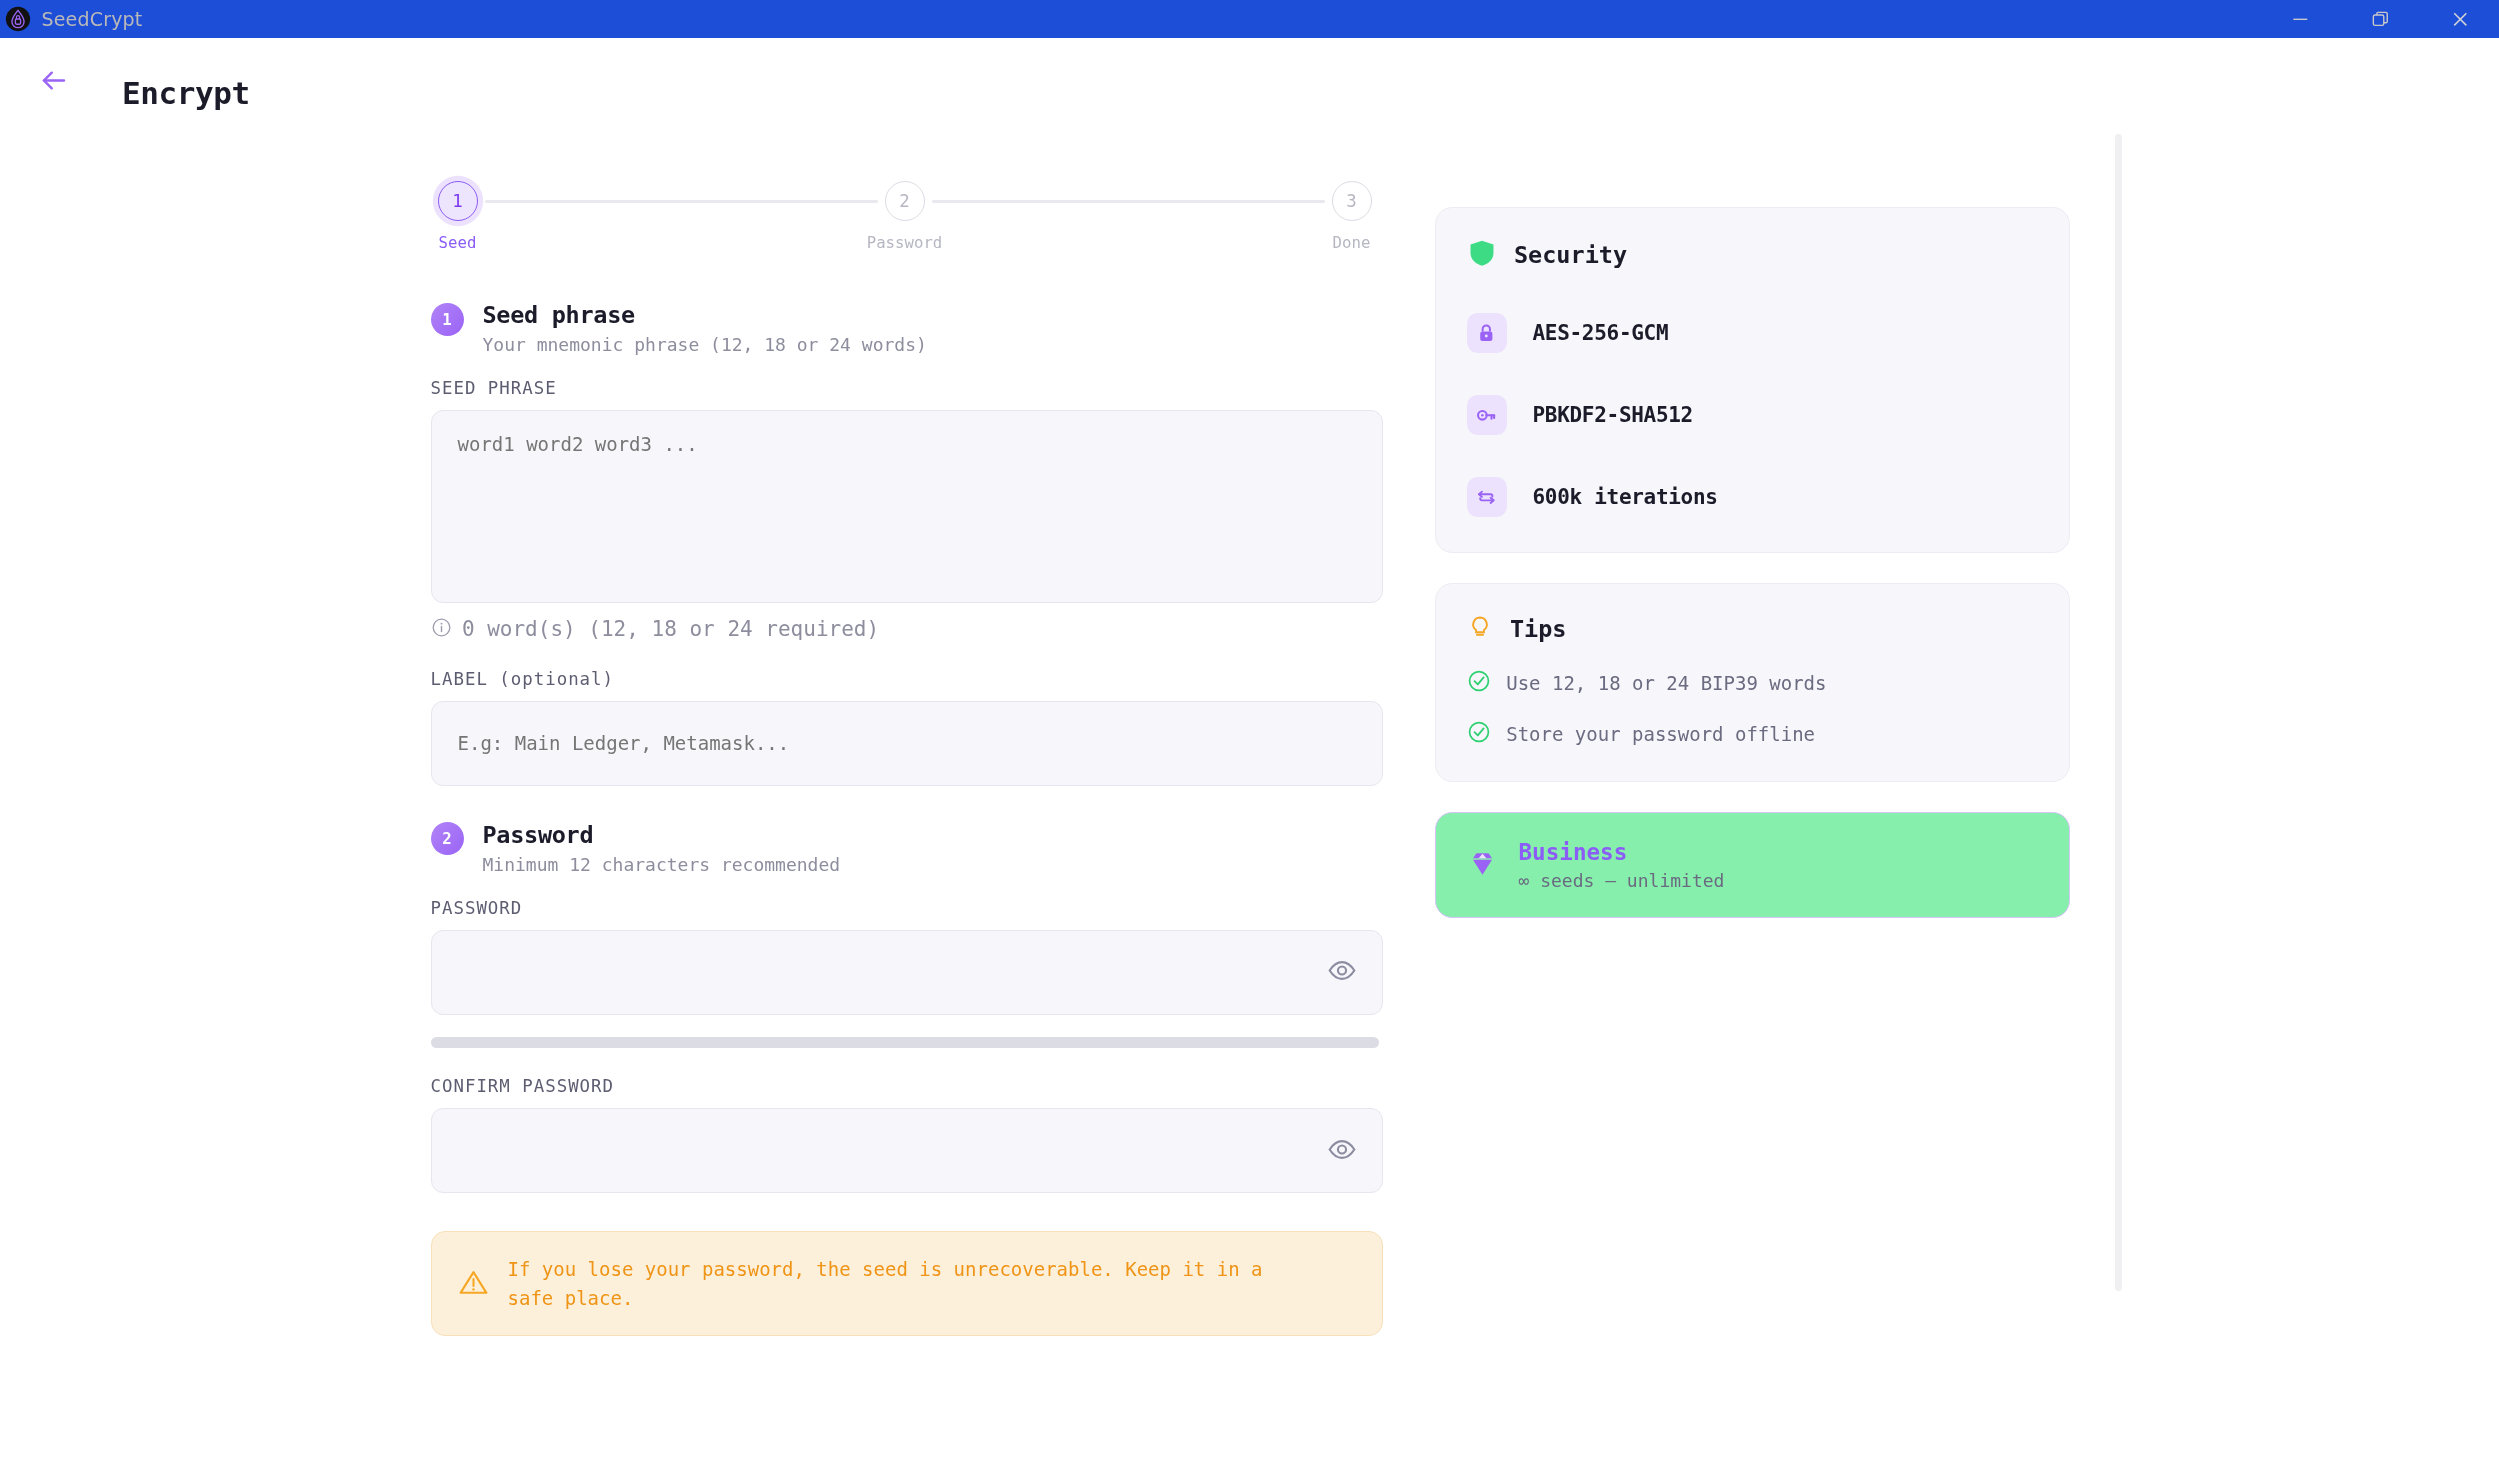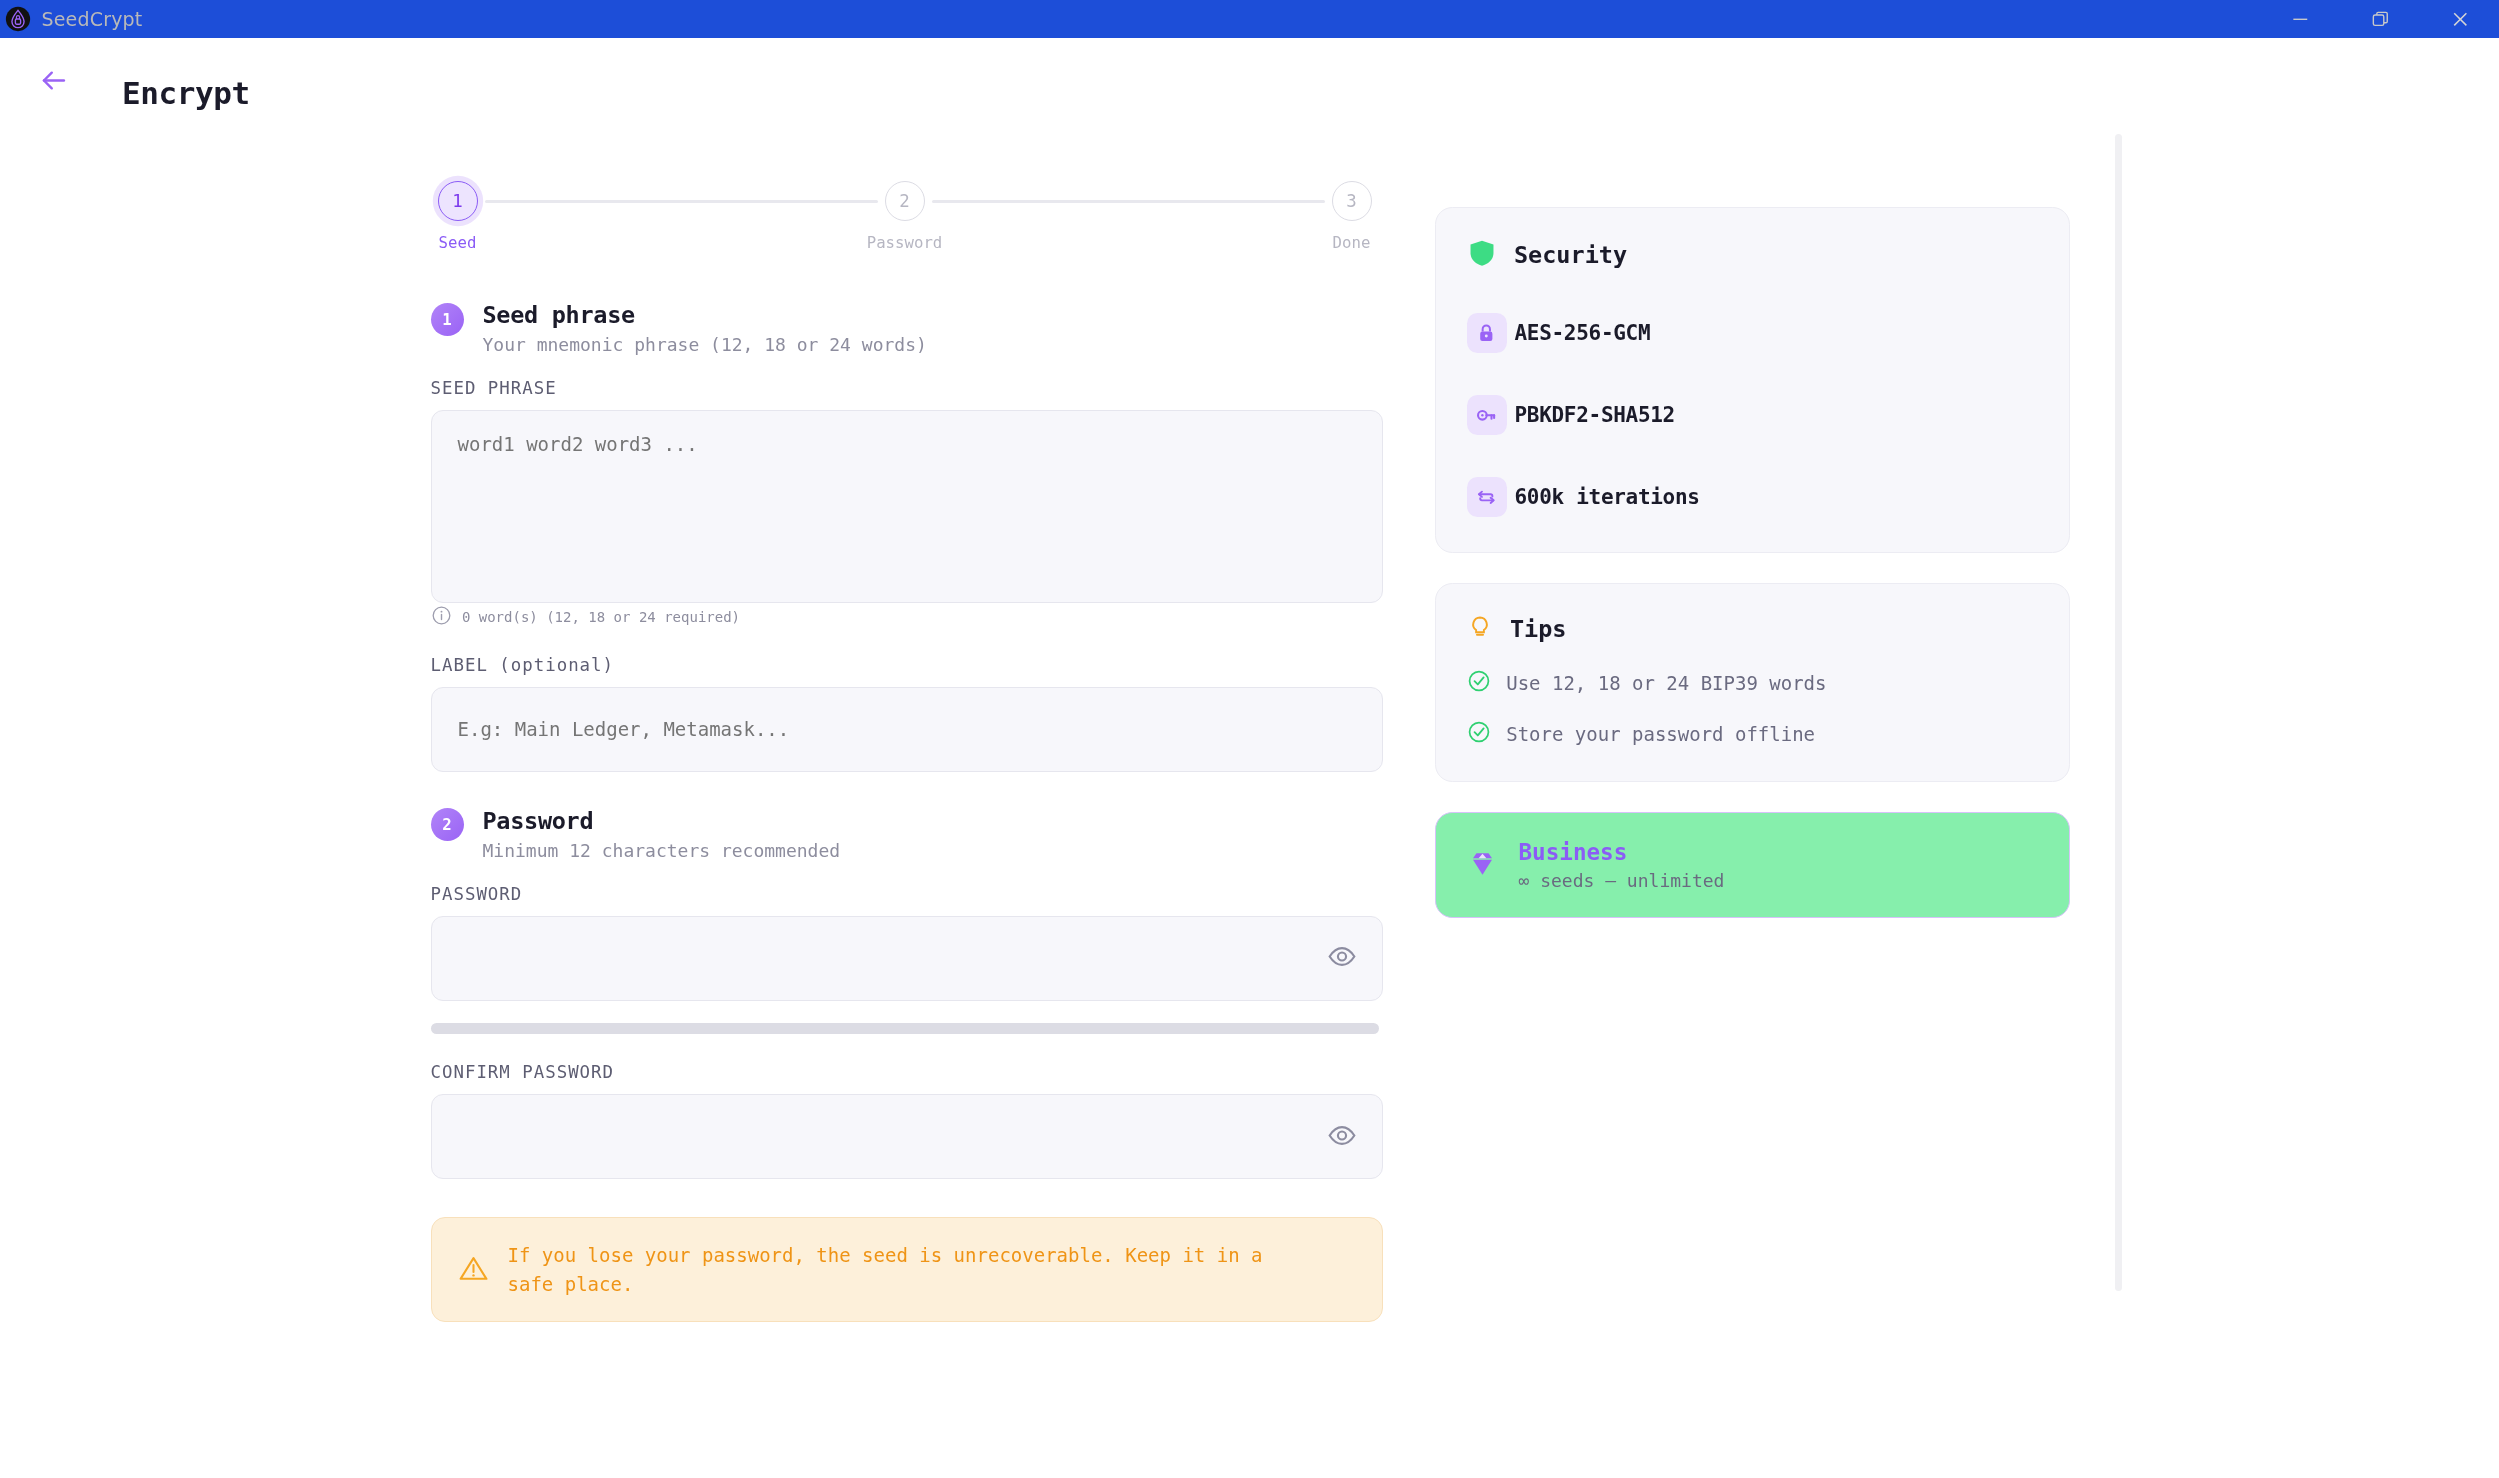--- a/index.html
+++ b/index.html
@@ -126,23 +126,23 @@
   }
   .textarea-box { height: 193px; }
   .input-box { height: 85px; padding: 0 26px; line-height: 68px; }
   .input-wrap { position: relative; width: 952px; }
   .eye-btn {
     position: absolute; right: 22.6px; top: 50%; transform: translateY(-50%);
     width: 35px; height: 35px; display: flex; align-items: center; justify-content: center;
     cursor: pointer;
   }
   .hint-row {
-    display: flex; align-items: center; gap: 10.4px;
-    font-size: 14px; color: #8d8d9e;
-    margin-top: 2px; margin-bottom: 26px;
+    display: flex; align-items: flex-start; gap: 10.4px;
+    font-size: 21px; color: #8d8d9e;
+    margin-top: 14px; margin-bottom: 26px;
   }
   .strength-bar {
     width: 948px; height: 11.3px; background: #dcdce4;
     border-radius: 7px; margin-top: 22.6px; margin-bottom: 28px;
   }
   .spacer-40 { height: 35px; }
 
   
   .warn {
     width: 952px;
@@ -158,21 +158,21 @@
   
   .card {
     background: #f7f7fb;
     border: 1.7px solid #ececf3;
     border-radius: 17.4px;
     padding: 30px 31px;
     margin-bottom: 30px;
   }
   .card-head { display: flex; align-items: center; gap: 17.4px; margin-bottom: 26px; }
   .card-title { font-size: 23.5px; font-weight: 700; color: #1b1b2a; }
-  .sec-row { display: flex; align-items: center; gap: 8px; margin-bottom: 22.6px; margin-top: 42px; }
+  .sec-row { display: flex; align-items: center; gap: 26px; margin-bottom: 22.6px; margin-top: 42px; }
   .sec-row:last-child { margin-bottom: 5.2px; }
   .sec-icon {
     width: 40px; height: 40px; border-radius: 10.4px; background: #ece2fd;
     display: flex; align-items: center; justify-content: center; flex: 0 0 40px;
   }
   .sec-row-label { font-size: 21px; color: #1b1b2a; font-weight: 700; letter-spacing: -0.3px;}
   .tip-row { display: flex; align-items: center; gap: 15.7px; margin-bottom: 24px; }
   .tip-row:last-child { margin-bottom: 3.5px; }
   .tip-text { font-size: 19px; color: #6a6a80; }
   .plan-card {

